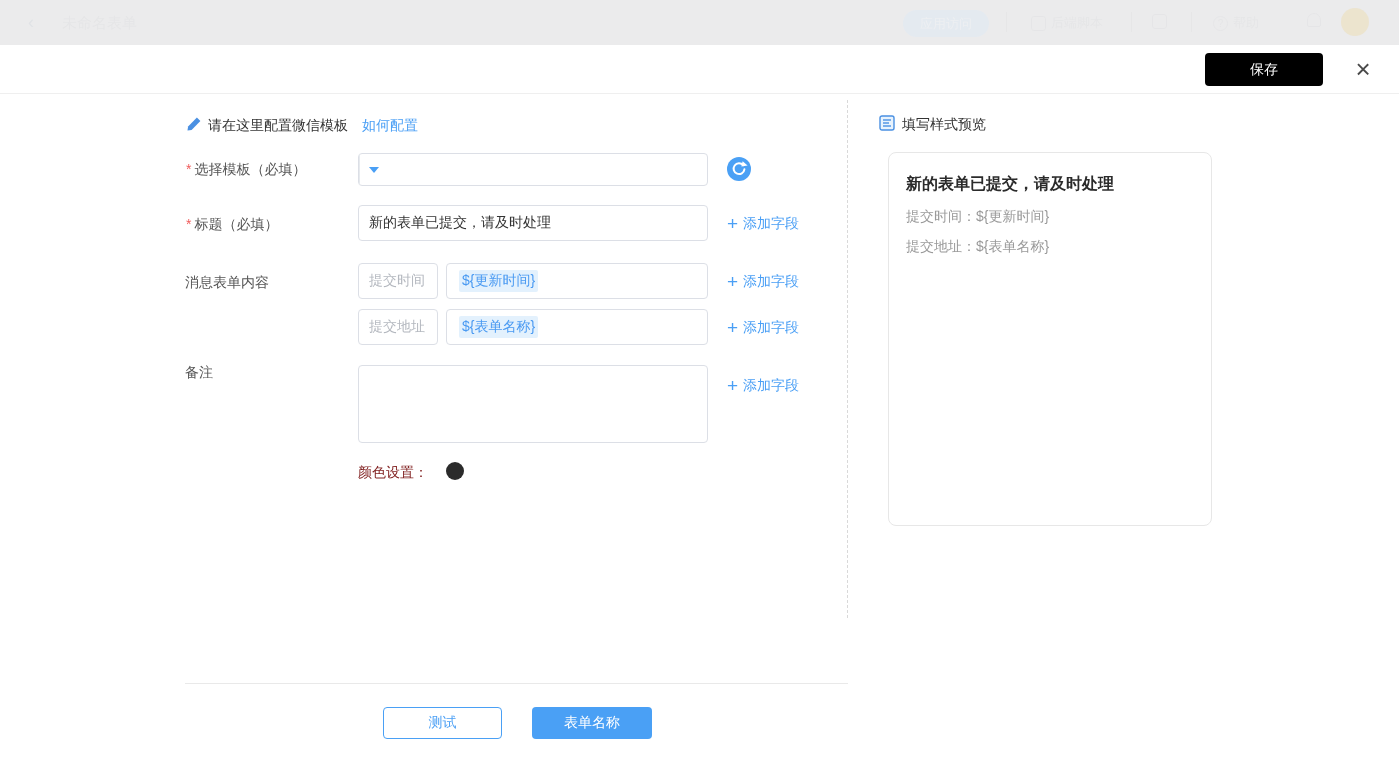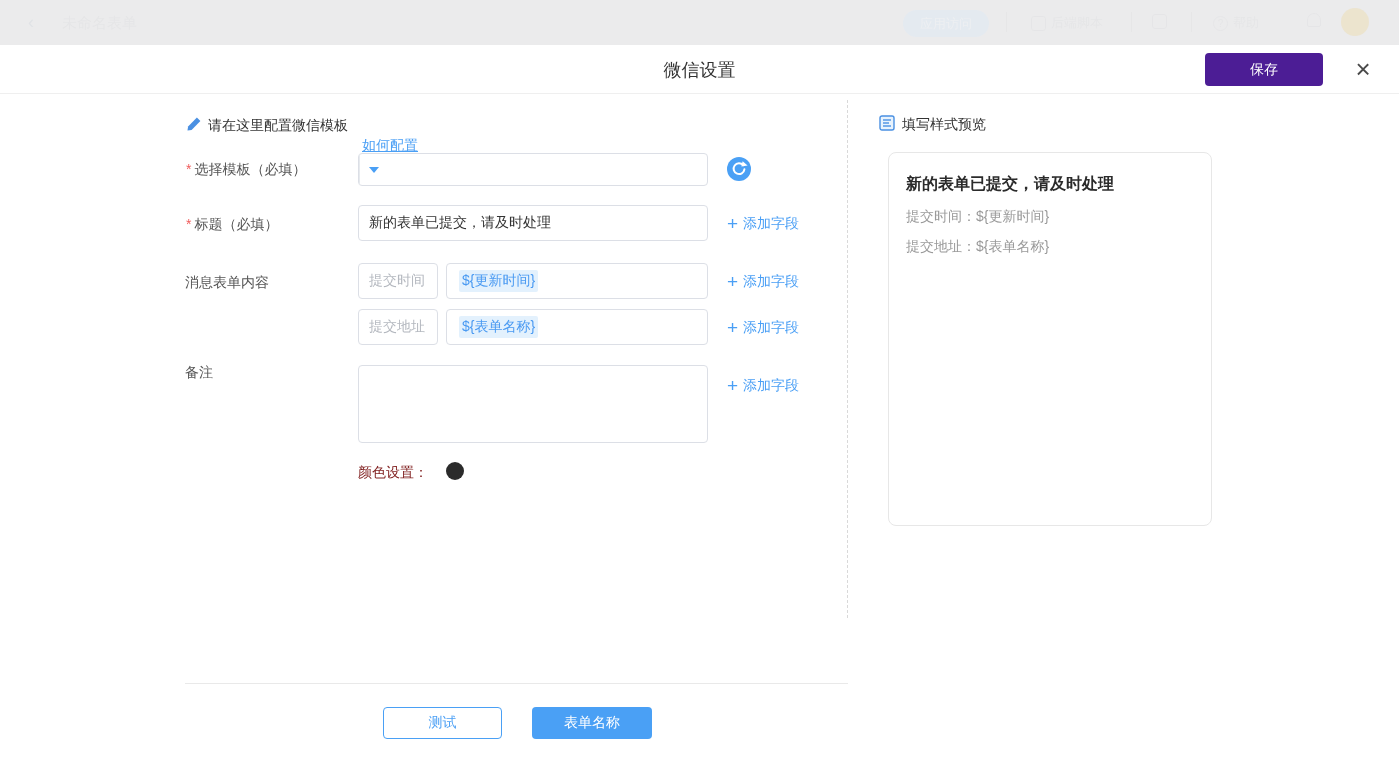--- a/index.html
+++ b/index.html
@@ -26,29 +26,29 @@
     border:1px solid #dcdddf; border-radius:7px 7px 2px 2px; }
   .tb-avatar { position:absolute; left:1341px; top:8px; width:28px; height:28px;
     border-radius:50%; background:#ecdfb6; opacity:.55; }
 
   
   .modal { position:absolute; left:0; top:45px; width:1399px; height:719px; background:#fff; }
   .m-header { position:relative; height:49px; border-bottom:1px solid #efefef; }
   .m-title { position:absolute; left:0; right:0; top:13px; text-align:center;
     font-size:18px; color:#333; }
   .save-btn { position:absolute; right:76px; top:8px; width:118px; height:33px;
-    background:#4c1d95; color:#fff; font-size:14px; border:none; border-radius:4px; cursor:pointer; }
+    background:#000000; color:#fff; font-size:14px; border:none; border-radius:4px; cursor:pointer; }
   .close-x { position:absolute; right:20px; top:8px; width:32px; height:32px;
     font-size:26px; color:#4a4a4a; display:flex; align-items:center; justify-content:center;
     cursor:pointer; font-weight:300; }
 
   
   .abs { position:absolute; }
   .note-text { font-size:14px; color:#333; }
-  .link { font-size:14px; color:#4A9FF5; text-decoration:underline; cursor:pointer;margin-top:20px; }
+  .link { font-size:14px; color:#4A9FF5; cursor:pointer; }
   .f-label { font-size:14px; color:#555; }
   .req { color:#f05b5b; margin-right:3px; }
   .tbox { border:1px solid #dcdfe6; border-radius:4px; background:#fff; font-size:14px; color:#333; }
   input.tbox { padding:0 10px; outline:none; }
   .key-input { color:#b4b8bf; }
   .val-box { display:flex; align-items:center; padding:0 12px; }
   .chip { background:#e3f1fd; color:#4a9af2; font-size:14px; padding:2px 3px; border-radius:2px; }
   .select { display:flex; align-items:center; cursor:pointer; }
   .select-text { flex:1; padding:0 10px; font-size:14px; color:#333; }
   .caret-seg { width:29px; align-self:stretch; border-left:1px solid #e7eaee;
@@ -96,21 +96,20 @@
     <div class="tb-item ghost" style="left:1213px">
       <span class="tb-q">?</span>
       <span>帮助</span>
     </div>
     <div class="tb-bell ghost"></div>
     <div class="tb-avatar"></div>
   </div>
 
   <div class="modal">
     <div class="m-header">
-      <div class="m-title">微信设置</div>
       <button class="save-btn">保存</button>
       <div class="close-x">×</div>
     </div>
   </div>
 
   <span class="abs" style="left:186px; top:116px">
     <svg width="16" height="16" viewBox="0 0 16 16">
         <path d="M10.9 1.6 L14.4 5.1 L5.6 13.9 L1.5 14.5 L2.1 10.4 Z" fill="#4a90e2"></path>
       </svg>
   </span>

